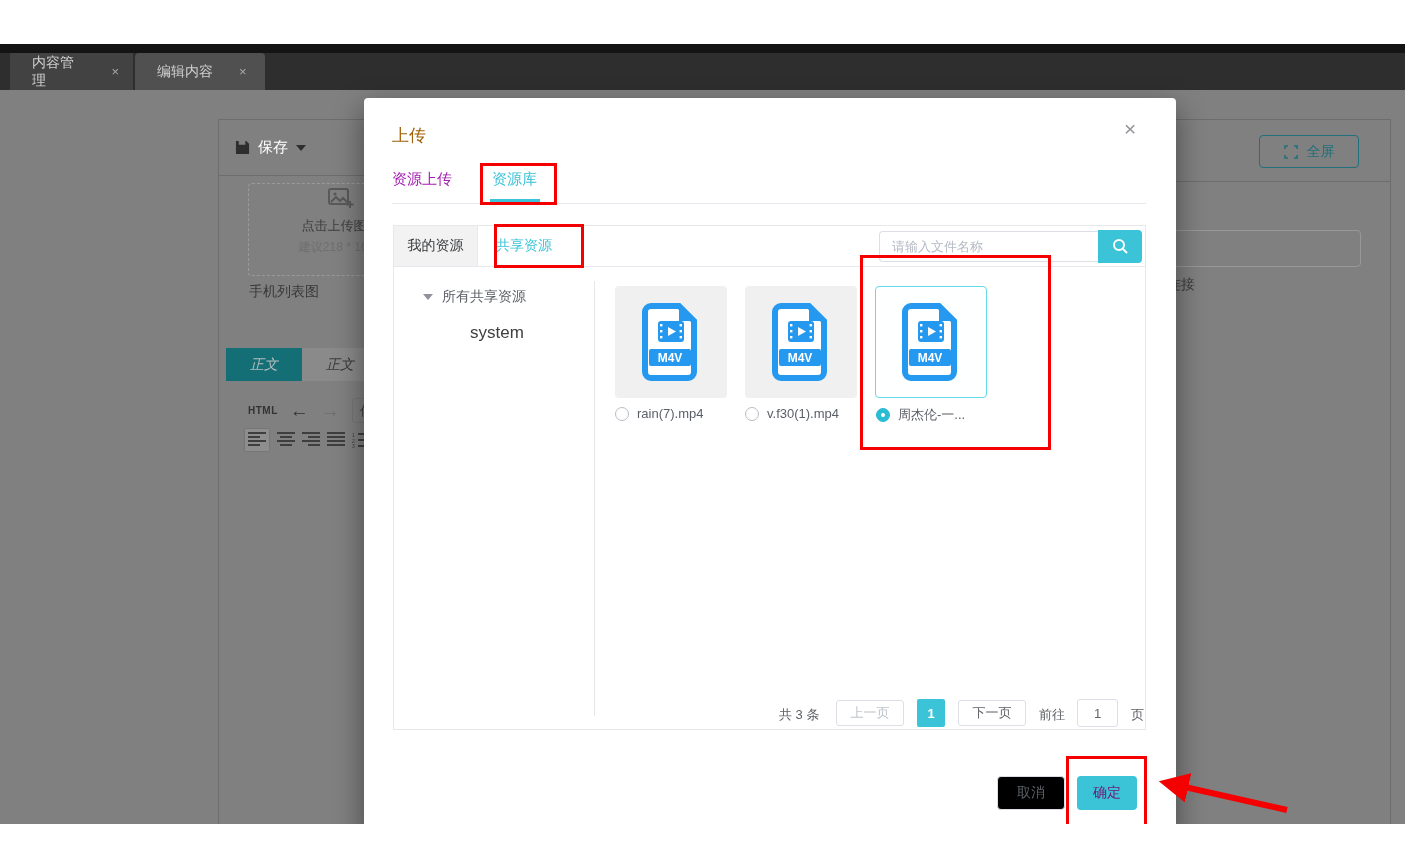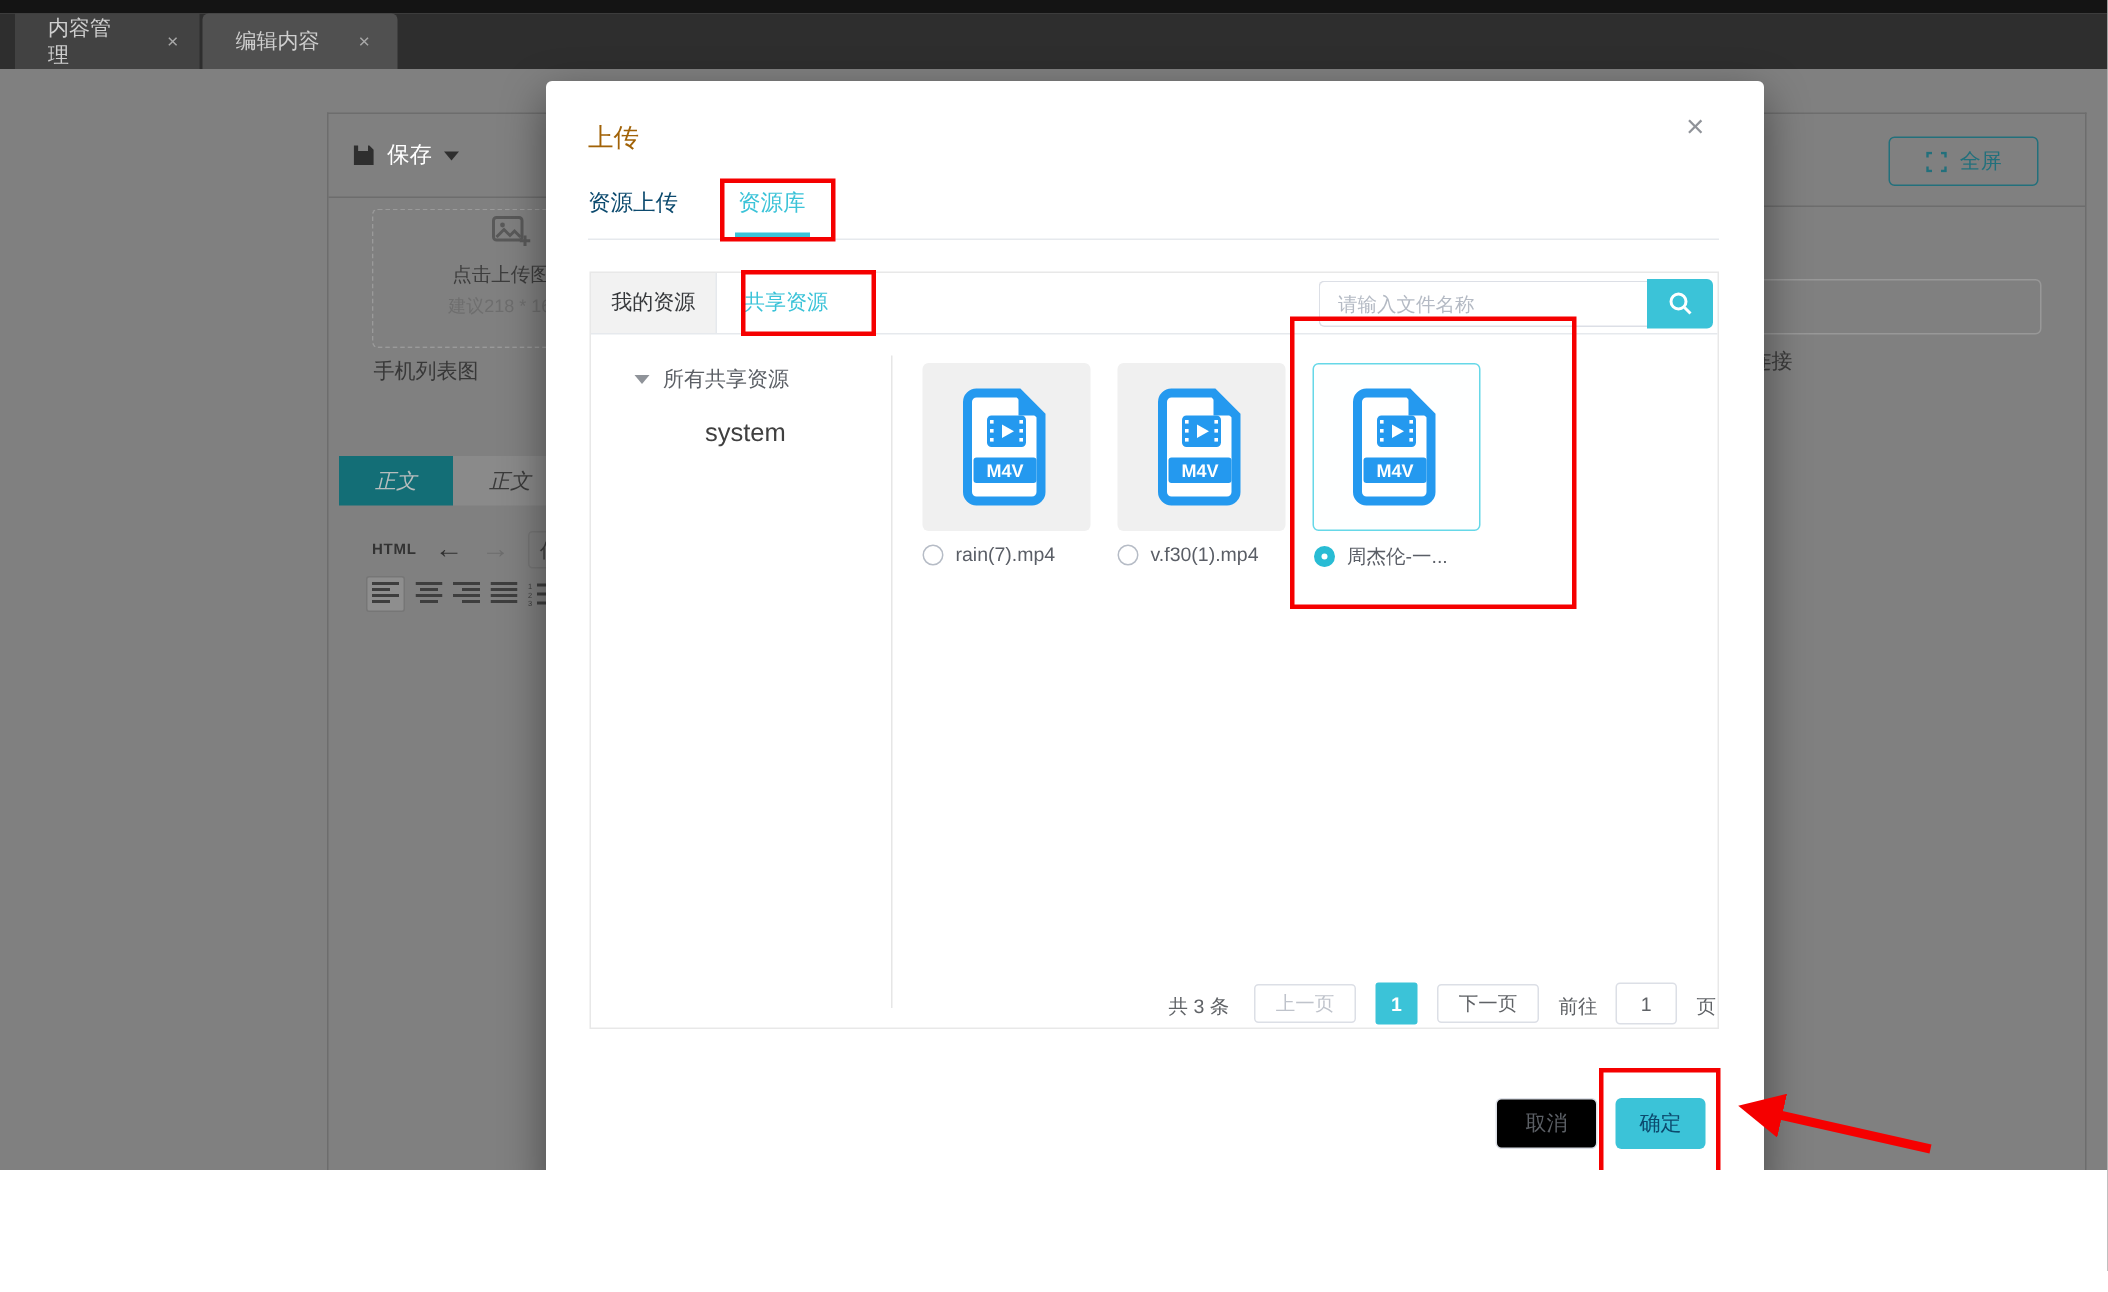--- a/index.html
+++ b/index.html
@@ -1,18 +1,18 @@
 <!DOCTYPE html>
 <html><head>
 <meta charset="utf-8">
 <style>
   * { margin:0; padding:0; box-sizing:border-box; }
   html,body { width:1405px; height:861px; }
   body { font-family:"Liberation Sans","DejaVu Sans",sans-serif; }
-  #screen { position:relative; width:1405px; height:780px; background:#808080; overflow:hidden; }
+  #screen { position:relative; width:1405px; height:780px; background:#808080; overflow:hidden;margin-top:44px; }
 
   
   .top-strip { position:absolute; left:0; top:0; width:1405px; height:9px; background:#141414; }
   .tab-bar { position:absolute; left:0; top:9px; width:1405px; height:37px; background:#2e2e2e; }
   .htab { position:absolute; top:0; height:37px; display:flex; align-items:center; gap:26px; padding:0 14px 0 22px; font-size:14px; color:#cfcfcf; cursor:pointer; }
   .htab .x { color:#a8a8a8; font-size:13px; }
   .htab1 { left:10px; width:123px; background:#424242; }
   .htab2 { left:135px; width:130px; background:#505050; border-radius:4px 4px 0 0; }
 
   
@@ -46,21 +46,21 @@
 
   .fullscreen-row { position:absolute; left:0; top:0; width:100%; height:62px; border-bottom:1px solid #6d6d6d; }
   .fullscreen-btn { position:absolute; right:31px; top:15px; width:100px; height:33px; border:1px solid #22707c; border-radius:4px; color:#22707c; font-size:14px; display:flex; align-items:center; justify-content:center; gap:9px; cursor:pointer; background:transparent; }
   .bg-input { position:absolute; left:113px; top:110px; width:230px; height:37px; border:1px solid #989898; border-radius:4px; }
   .link-lbl { position:absolute; left:149px; top:156px; font-size:14px; color:#3b3b3b; }
 
   
   .modal { position:absolute; left:364px; top:54px; width:812px; height:740px; background:#fff; border-radius:4px; box-shadow:0 10px 30px rgba(0,0,0,.45); }
   .m-title { position:absolute; left:28px; top:26px; font-size:17px; color:#a16207; }
   .m-close { position:absolute; left:760px; top:20px; font-size:21px; color:#909399; cursor:pointer; line-height:1; }
-  .m-tab { position:absolute; top:72px; font-size:15px; color:#0c4a6e; cursor:pointer; }
+  .m-tab { position:absolute; top:72px; font-size:15px; color:#a21caf; cursor:pointer; }
   .m-tab.t1 { left:28px; }
   .m-tab.t2 { left:128px; color:#3bc3d8; }
   .m-tab-underline { position:absolute; left:126px; top:101px; width:50px; height:3px; background:#3bc3d8; }
   .m-tab-divider { position:absolute; left:28px; top:105px; width:754px; height:1px; background:#e6e9ed; }
 
   .content-box { position:absolute; left:29px; top:127px; width:753px; height:505px; border:1px solid #e8e8e8; }
   .subtab-bar { position:absolute; left:0; top:0; width:100%; height:41px; border-bottom:1px solid #e6e9ed; }
   .subtab-mine { position:absolute; left:0; top:0; width:84px; height:40px; background:#f2f2f2; border-right:1px solid #e6e9ed; display:flex; align-items:center; justify-content:center; font-size:14px; color:#36383b; cursor:pointer; }
   .subtab-shared { position:absolute; left:102px; top:0; height:40px; display:flex; align-items:center; font-size:14px; color:#3bc3d8; cursor:pointer; }
 
@@ -87,21 +87,21 @@
   .pg-total { position:absolute; left:385px; top:7px; }
   .pg-btn { position:absolute; top:1px; width:68px; height:26px; border:1px solid #dcdfe6; border-radius:3px; background:#fff; font-size:13px; display:flex; align-items:center; justify-content:center; cursor:pointer; }
   .pg-prev { left:442px; color:#bfc3cb; }
   .pg-next { left:564px; color:#5f6266; }
   .pg-cur { position:absolute; left:523px; top:0; width:28px; height:28px; background:#3bc3d8; color:#fff; font-weight:bold; border-radius:2px; display:flex; align-items:center; justify-content:center; cursor:pointer; }
   .pg-goto-lbl { position:absolute; left:645px; top:7px; }
   .pg-goto-input { position:absolute; left:683px; top:0; width:41px; height:28px; border:1px solid #dcdfe6; border-radius:3px; text-align:center; font-size:13px; color:#5f6266; outline:none; }
   .pg-page-lbl { position:absolute; left:737px; top:7px; }
 
   .m-cancel { position:absolute; left:633px; top:678px; width:68px; height:34px; background:#000000; border:1px solid #dcdfe6; border-radius:4px; font-size:14px; color:#5c6066; cursor:pointer; }
-  .m-confirm { position:absolute; left:713px; top:678px; width:60px; height:34px; background:#3bc3d8; border:none; border-radius:4px; font-size:14px; color:#0c4a6e; cursor:pointer; }
+  .m-confirm { position:absolute; left:713px; top:678px; width:60px; height:34px; background:#3bc3d8; border:none; border-radius:4px; font-size:14px; color:#701a75; cursor:pointer; }
 
   
   .anno { position:absolute; border:3px solid #f50000; pointer-events:none; }
   .anno1 { left:480px; top:119px; width:77px;  height:42px; }
   .anno2 { left:494px; top:180px; width:90px;  height:44px; }
   .anno3 { left:860px; top:211px; width:191px; height:195px; }
   .anno4 { left:1066px; top:712px; width:81px; height:74px; }
   .anno-arrow { position:absolute; left:1145px; top:722px; pointer-events:none; }
 </style>
 </head>

